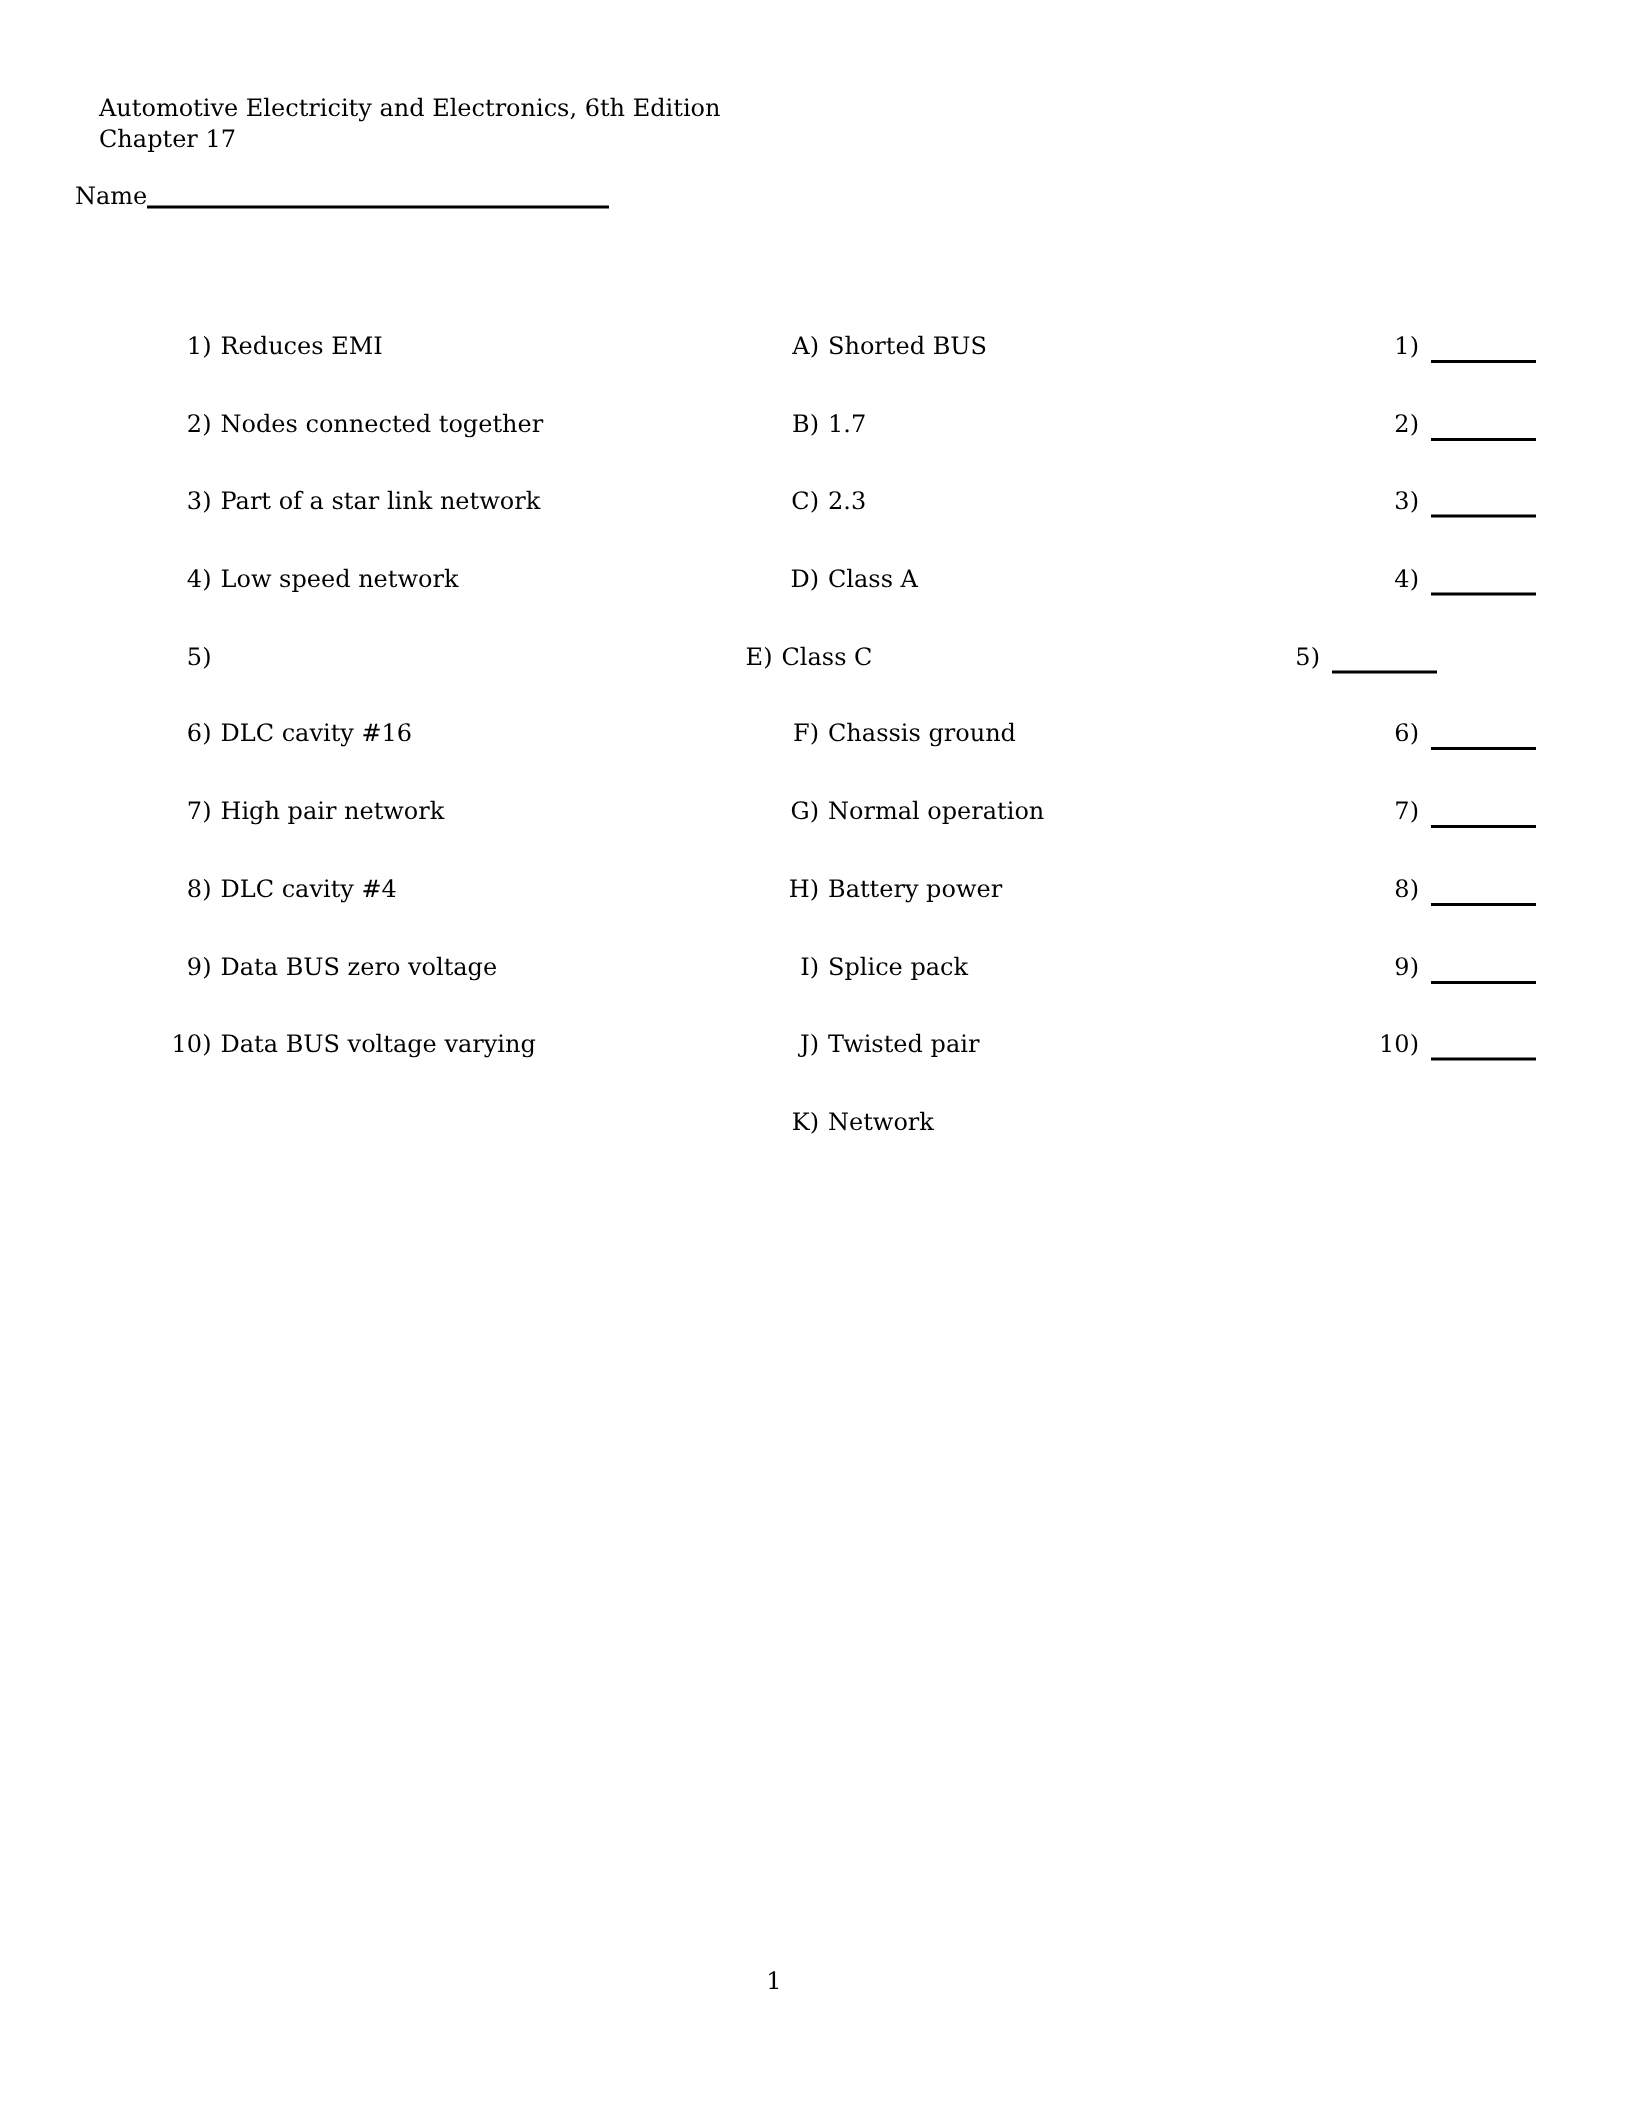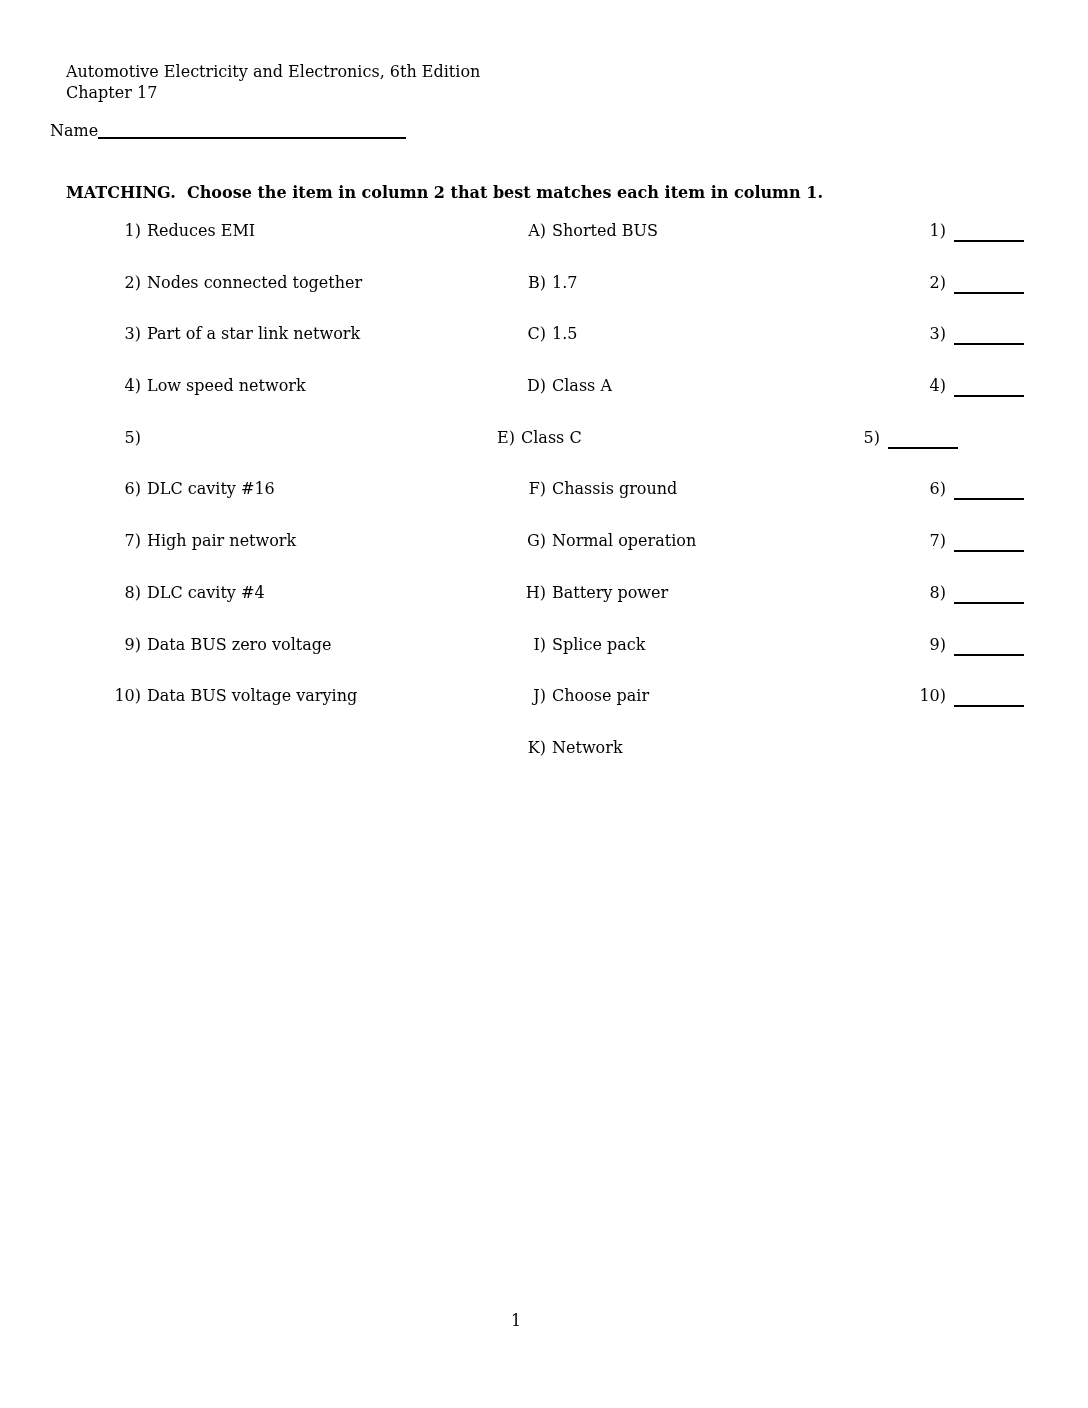--- a/index.html
+++ b/index.html
@@ -88,21 +88,20 @@
 
   <div class="header">
     <div>Automotive Electricity and Electronics, 6th Edition</div>
     <div>Chapter 17</div>
   </div>
 
   <div class="name-row">
     <span>Name</span><span class="name-blank"></span>
   </div>
 
-  <div class="instruction">MATCHING.  Choose the item in column 2 that best matches each item in column 1.</div>
 
   <div class="matching">
 
     <div class="m-row">
       <span class="c1num">1)</span>
       <span class="c1label">Reduces EMI</span>
       <span class="c2letter">A)</span>
       <span class="c2label">Shorted BUS</span>
       <span class="c3num">1)</span>
       <span class="c3blank"><span class="blank-line"></span></span>
@@ -114,21 +113,21 @@
       <span class="c2letter">B)</span>
       <span class="c2label">1.7</span>
       <span class="c3num">2)</span>
       <span class="c3blank"><span class="blank-line"></span></span>
     </div>
 
     <div class="m-row">
       <span class="c1num">3)</span>
       <span class="c1label">Part of a star link network</span>
       <span class="c2letter">C)</span>
-      <span class="c2label">1.5</span>
+      <span class="c2label">2.3</span>
       <span class="c3num">3)</span>
       <span class="c3blank"><span class="blank-line"></span></span>
     </div>
 
     <div class="m-row">
       <span class="c1num">4)</span>
       <span class="c1label">Low speed network</span>
       <span class="c2letter">D)</span>
       <span class="c2label">Class A</span>
       <span class="c3num">4)</span>
@@ -176,21 +175,21 @@
       <span class="c2letter">I)</span>
       <span class="c2label">Splice pack</span>
       <span class="c3num">9)</span>
       <span class="c3blank"><span class="blank-line"></span></span>
     </div>
 
     <div class="m-row">
       <span class="c1num">10)</span>
       <span class="c1label">Data BUS voltage varying</span>
       <span class="c2letter">J)</span>
-      <span class="c2label">Choose pair</span>
+      <span class="c2label">Twisted pair</span>
       <span class="c3num">10)</span>
       <span class="c3blank"><span class="blank-line"></span></span>
     </div>
 
     <div class="m-row">
       <span class="c1num"></span>
       <span class="c1label"></span>
       <span class="c2letter">K)</span>
       <span class="c2label">Network</span>
       <span class="c3num"></span>

